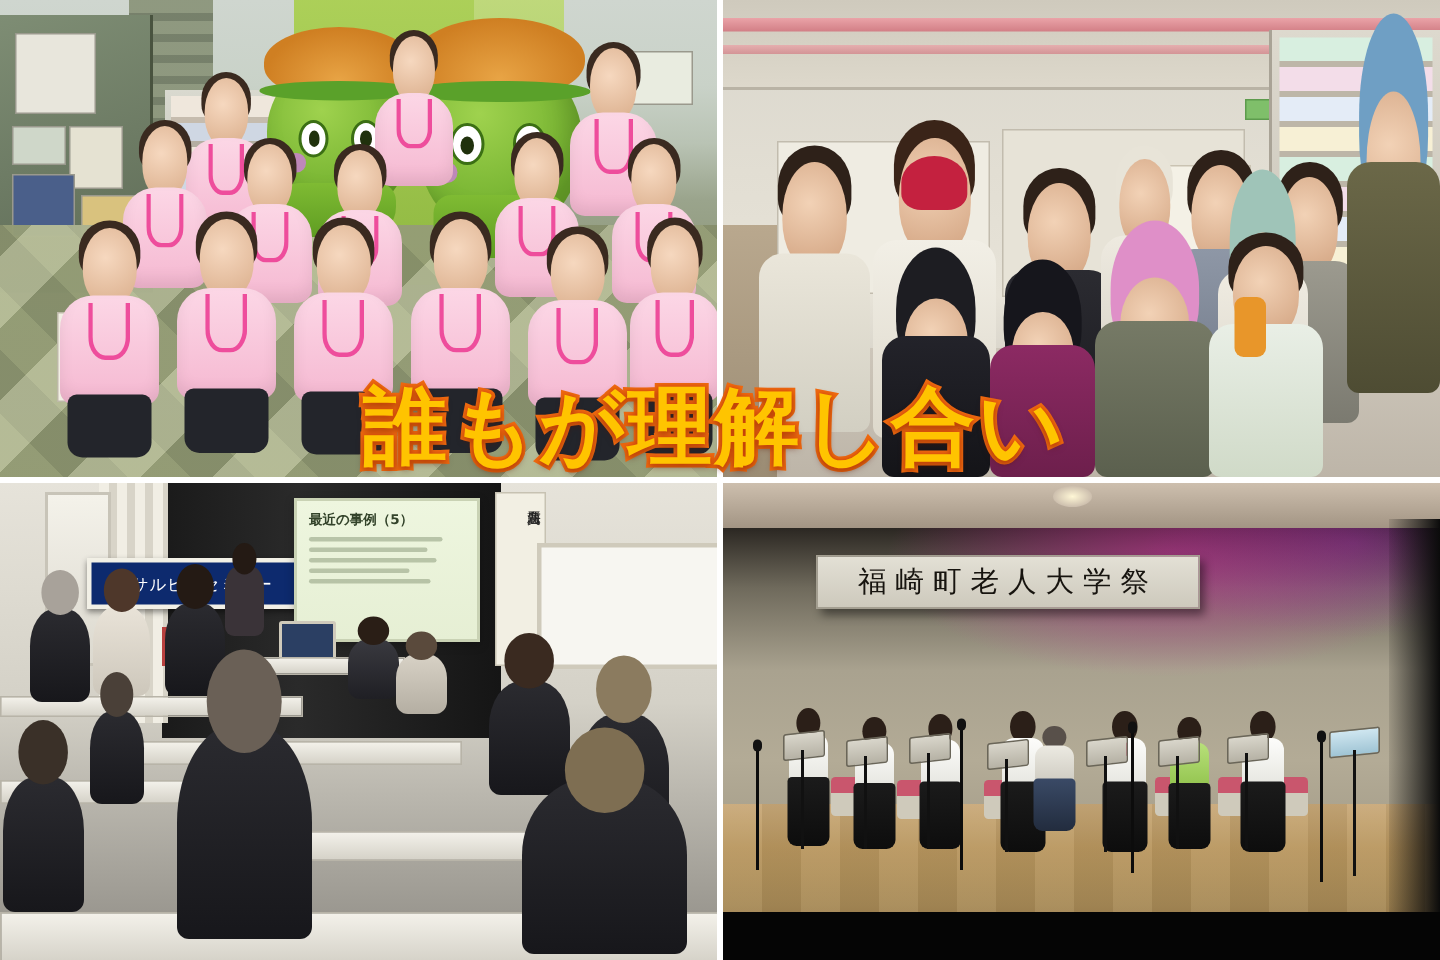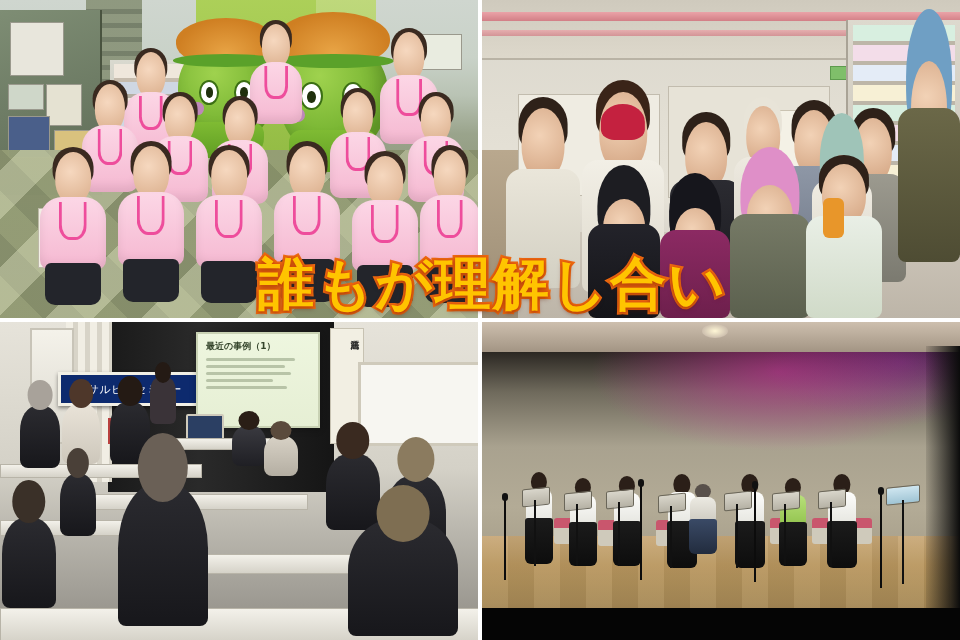--- a/index.html
+++ b/index.html
@@ -379,21 +379,21 @@
     font-weight:bold;
     font-family:"DejaVu Sans","Liberation Sans",sans-serif;
     letter-spacing:2px;
     white-space:nowrap;
     -webkit-text-stroke:5px #ef6a10;
     paint-order:stroke fill;
     text-shadow:
       0 0 3px rgba(220,70,10,.9),
       0 2px 5px rgba(90,20,0,.55);
   }
-  #headline-1{left:258px;top:247px;font-size:56px;}
+  #headline-1{left:242px;top:247px;font-size:56px;}
   #headline-2{left:163px;top:325px;font-size:56px;}
 </style>
 </head>
 <body>
 
 <div id="stage">
 
   <div class="photo" id="photo-tl">
     <div class="photo-inner">
       <div class="tl-bg"></div>
@@ -623,21 +623,21 @@
 
   <div class="photo" id="photo-bl">
     <div class="photo-inner">
       <div class="bl-bg"></div>
       <div class="bl-curtain"></div>
       <div class="bl-curtain-l"></div>
       <div class="bl-window"></div>
       <div class="bl-banner">町サルビアセミナー</div>
 
       <div class="bl-screen">
-        <div class="stitle">最近の事例（1）</div>
+        <div class="stitle">最近の事例（5）</div>
         <div class="sline" style="width:86%;"></div>
         <div class="sline" style="width:76%;"></div>
         <div class="sline" style="width:82%;"></div>
         <div class="sline" style="width:64%;"></div>
         <div class="sline" style="width:78%;"></div>
       </div>
 
       <div class="bl-vbanner">悪質商法</div>
       <div class="bl-whiteboard"></div>
 
@@ -689,20 +689,21 @@
         </div>
     </div>
   </div>
 
   <div class="photo" id="photo-br">
     <div class="photo-inner">
       <div class="br-bg"></div>
       <div class="br-top"></div>
       <div class="br-light"></div>
       <div class="br-backwall"></div>
+      <div class="br-sign">福崎町老人大学祭</div>
       <div class="br-stagefloor"></div>
       <div class="br-curtain-r"></div>
 
       <div class="chair" style="left:72px;top:196px;"></div>
       <div class="chair" style="left:116px;top:198px;"></div>
       <div class="chair" style="left:174px;top:198px;"></div>
       <div class="chair" style="left:288px;top:196px;"></div>
       <div class="chair" style="left:330px;top:196px;"></div>
       <div class="chair" style="left:368px;top:196px;"></div>
 

